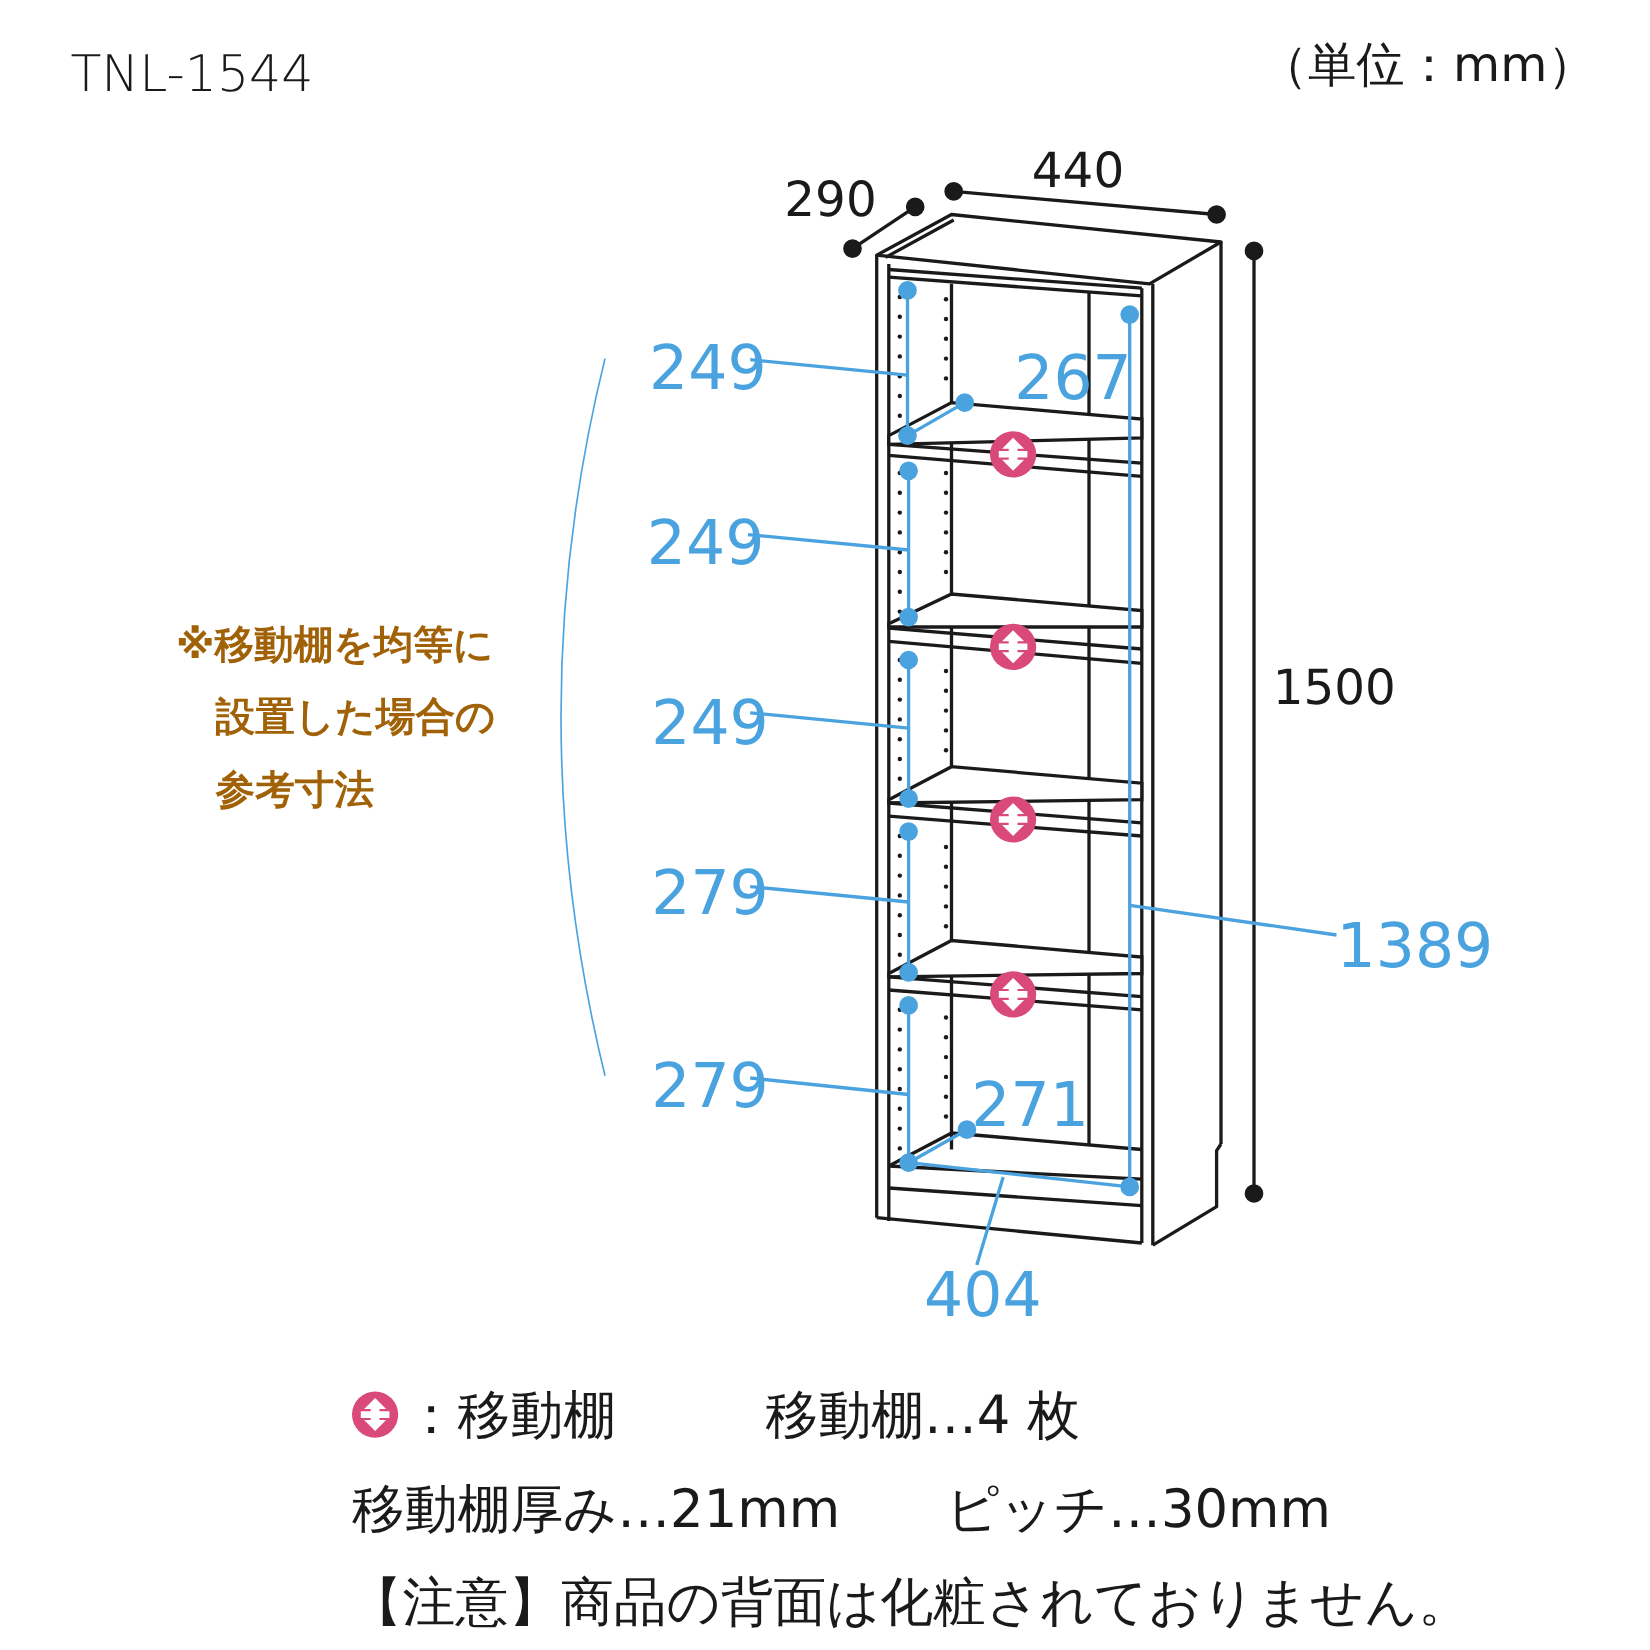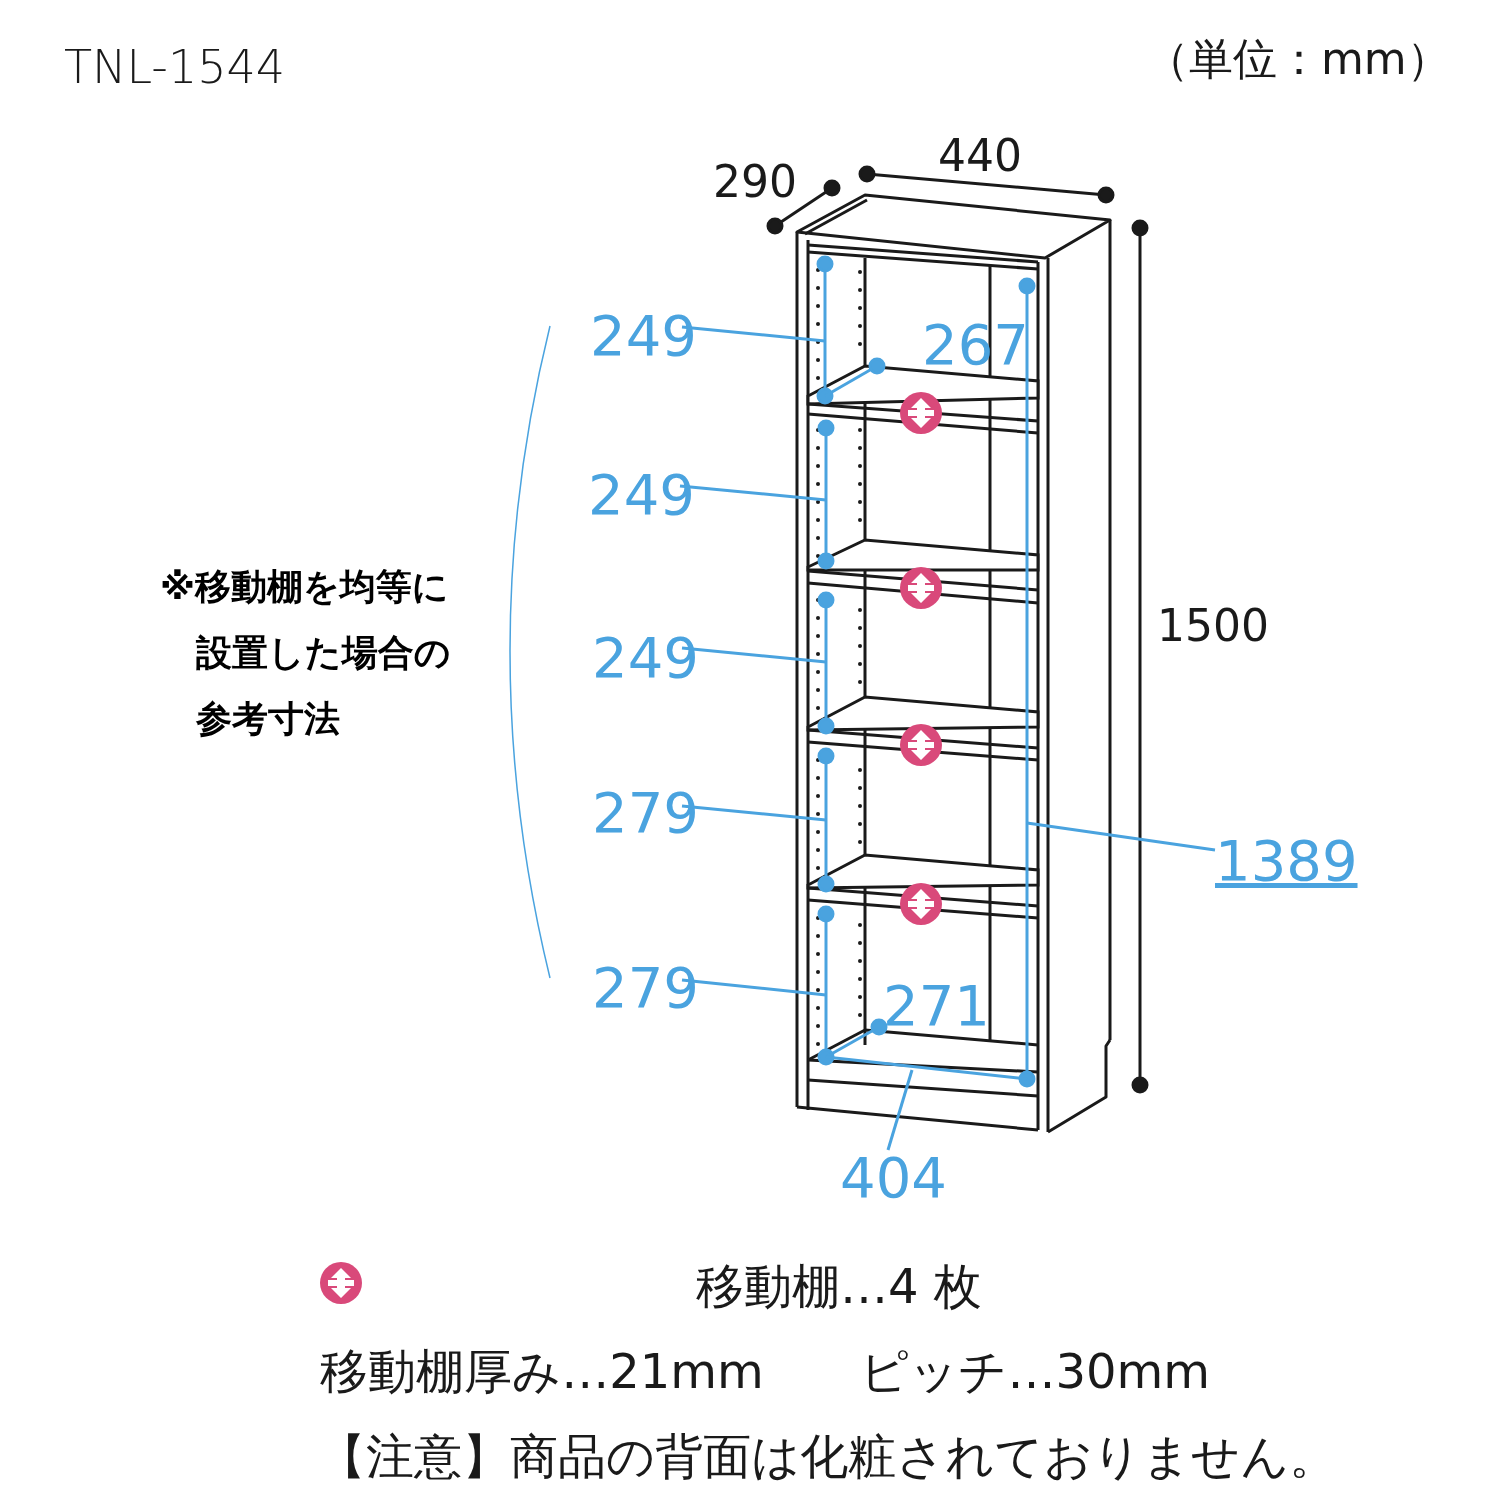--- a/index.html
+++ b/index.html
@@ -3,21 +3,21 @@
 <meta charset="utf-8">
 <style>
   html, body { margin: 0; padding: 0; background: #ffffff; }
   body { width: 1500px; height: 1500px; position: relative; overflow: hidden;
          font-family: "DejaVu Sans", "Liberation Sans", sans-serif; color: #1a1a1a; }
   .abs { position: absolute; white-space: nowrap; }
   .model { left: 64px; top: 40px; font-size: 46px; font-weight: 300; letter-spacing: 0px; }
   .unit { left: 1145px; top: 30px; font-size: 44px; }
   .dim-black { font-size: 44px; color: #1a1a1a; }
   .dim-blue { font-size: 56px; color: #4aa3df; }
-  .note { color: #000000; font-size: 36px; font-weight: bold; line-height: 66px; }
+  .note { color: #a16207; font-size: 36px; font-weight: bold; line-height: 66px; }
   .legend { font-size: 48px; color: #1a1a1a; }
   .legend .icon-inline { display: inline-block; width: 46px; height: 46px; vertical-align: -6px; margin-right: 4px; }
   svg.drawing { position: absolute; left: 0; top: 0; }
 </style>
 </head>
 <body>
 
 <svg class="drawing" width="1500" height="1500" viewBox="0 0 1500 1500">
   <defs>
     <g id="shelf-icon">
@@ -213,31 +213,31 @@
 <div class="abs dim-black" style="left:938px; top:130px;">440</div>
 <div class="abs dim-black" style="left:1157px; top:600px;">1500</div>
 
 <div class="abs dim-blue" style="left:590px; top:303px;">249</div>
 <div class="abs dim-blue" style="left:588px; top:462px;">249</div>
 <div class="abs dim-blue" style="left:592px; top:625px;">249</div>
 <div class="abs dim-blue" style="left:592px; top:780px;">279</div>
 <div class="abs dim-blue" style="left:592px; top:955px;">279</div>
 <div class="abs dim-blue" style="left:883px; top:312px;margin-left:39px;">267</div>
 <div class="abs dim-blue" style="left:883px; top:973px;text-align:center;">271</div>
-<div class="abs dim-blue" style="left:1215px; top:828px;text-decoration:underline;">1389</div>
+<div class="abs dim-blue" style="left:1215px; top:828px;">1389</div>
 <div class="abs dim-blue" style="left:840px; top:1145px;">404</div>
 
 <div class="abs note" style="left:160px; top:554px;">
   <div>※移動棚を均等に</div>
   <div style="padding-left:36px;">設置した場合の</div>
   <div style="padding-left:36px;">参考寸法</div>
 </div>
 
 <div class="abs legend" style="left:318px; top:1255px;">
   <svg class="icon-inline" viewBox="-23 -23 46 46">
     <circle cx="0" cy="0" r="21" fill="#d9497a"></circle>
     <path d="M0,-15 L-10,-5 L-4,-5 L-4,-3 L-13,-3 L-13,3 L-4,3 L-4,5 L-10,5 L0,15 L10,5 L4,5 L4,3 L13,3 L13,-3 L4,-3 L4,-5 L10,-5 Z" fill="#ffffff"></path>
-  </svg>
+  </svg><span>：移動棚</span>
 </div>
 <div class="abs legend" style="left:696px; top:1255px;">移動棚…4 枚</div>
 <div class="abs legend" style="left:320px; top:1340px;">移動棚厚み…21mm</div>
 <div class="abs legend" style="left:860px; top:1340px;">ピッチ…30mm</div>
 <div class="abs legend" style="left:318px; top:1425px;">【注意】商品の背面は化粧されておりません。</div>
 
 </body></html>

